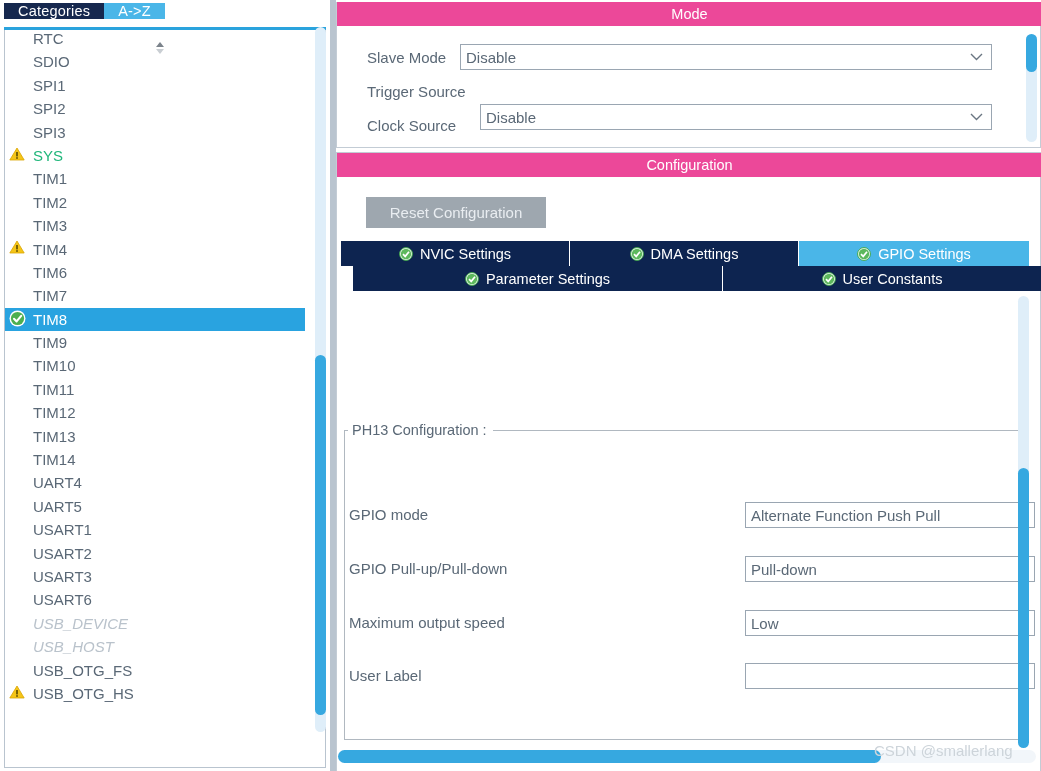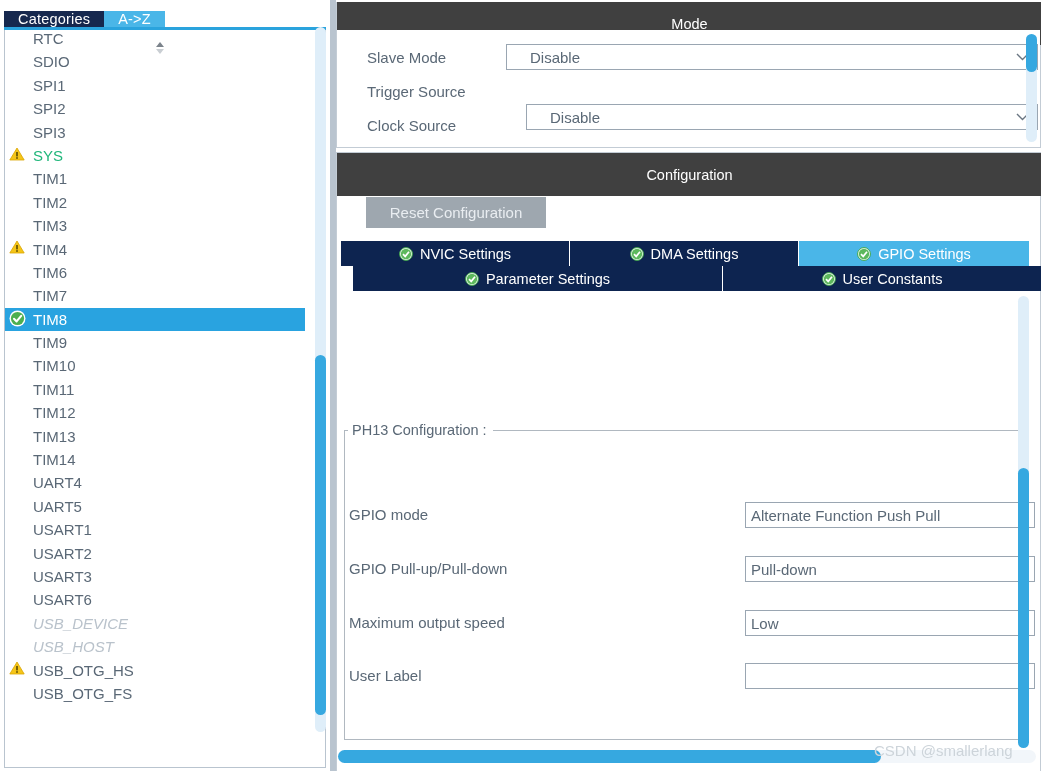--- a/index.html
+++ b/index.html
@@ -24,21 +24,21 @@
     position: absolute;
     left: 0; top: 0;
     width: 330px; height: 771px;
     background: #ffffff;
   }
   #sidebar-tabs {
     position: absolute;
     left: 4px; top: 3px;
     height: 24px;
     display: flex;
-    align-items: flex-end;
+    align-items: flex-start;
   }
   .side-tab {
     display: flex; align-items: center; justify-content: center;
     font-size: 14.5px;
     padding: 0 14px;
     color: #ffffff;
     letter-spacing: .2px;
     cursor: pointer;
     user-select: none;
   }
@@ -128,22 +128,22 @@
   #right {
     position: absolute;
     left: 336px; top: 0;
     width: 705px; height: 771px;
     background: #ffffff;
   }
 
   .panel-header {
     position: absolute;
     left: 0;
-    width: 705px; height: 43px;
-    background: #404040;
+    width: 705px; height: 24px;
+    background: #ec4899;
     color: #ffffff;
     font-size: 14.5px;
     display: flex; align-items: center; justify-content: center;
     user-select: none;
   }
 
   
   #mode-panel {
     position: absolute;
     left: 0; top: 2px;
@@ -169,26 +169,25 @@
     font-size: 15px;
     color: #5a6876;
     white-space: nowrap;
   }
   .combo {
     position: relative;
     height: 26px;
     border: 1px solid #9aa6b2;
     background: #ffffff;
     display: flex; align-items: center;
-    padding-left: 23px;
+    padding-left: 5px;
     font-size: 15px;
     color: #5a6876;
     cursor: pointer;
     user-select: none;
-    margin-left: 46px;
   }
   .combo .caret {
     position: absolute;
     right: 8px; top: 50%;
     transform: translateY(-50%);
     width: 13px; height: 8px;
   }
   .combo .caret svg { display: block; }
 
   #mode-scroll-track {
@@ -415,28 +414,28 @@
         <div class="list-row"><span>TIM13</span></div>
         <div class="list-row"><span>TIM14</span></div>
         <div class="list-row"><span>UART4</span></div>
         <div class="list-row"><span>UART5</span></div>
         <div class="list-row"><span>USART1</span></div>
         <div class="list-row"><span>USART2</span></div>
         <div class="list-row"><span>USART3</span></div>
         <div class="list-row"><span>USART6</span></div>
         <div class="list-row dim"><span>USB_DEVICE</span></div>
         <div class="list-row dim"><span>USB_HOST</span></div>
+        <div class="list-row"><span>USB_OTG_FS</span></div>
         <div class="list-row"><span class="row-icon">
             <svg width="16" height="14" viewBox="0 0 16 14">
               <polygon points="8,1 15.2,13 0.8,13" fill="#f5c518" stroke="#d9a400" stroke-width="0.8" stroke-linejoin="round"></polygon>
               <rect x="7.2" y="5" width="1.6" height="4.4" fill="#5a4a00"></rect>
               <rect x="7.2" y="10.2" width="1.6" height="1.6" fill="#5a4a00"></rect>
             </svg>
           </span><span>USB_OTG_HS</span></div>
-        <div class="list-row"><span>USB_OTG_FS</span></div>
       </div>
 
     <div id="list-scroll-track"></div>
     <div id="list-scroll-thumb"></div>
   </div>
 
   <div id="pane-divider"></div>
 
   <div id="right">
 

